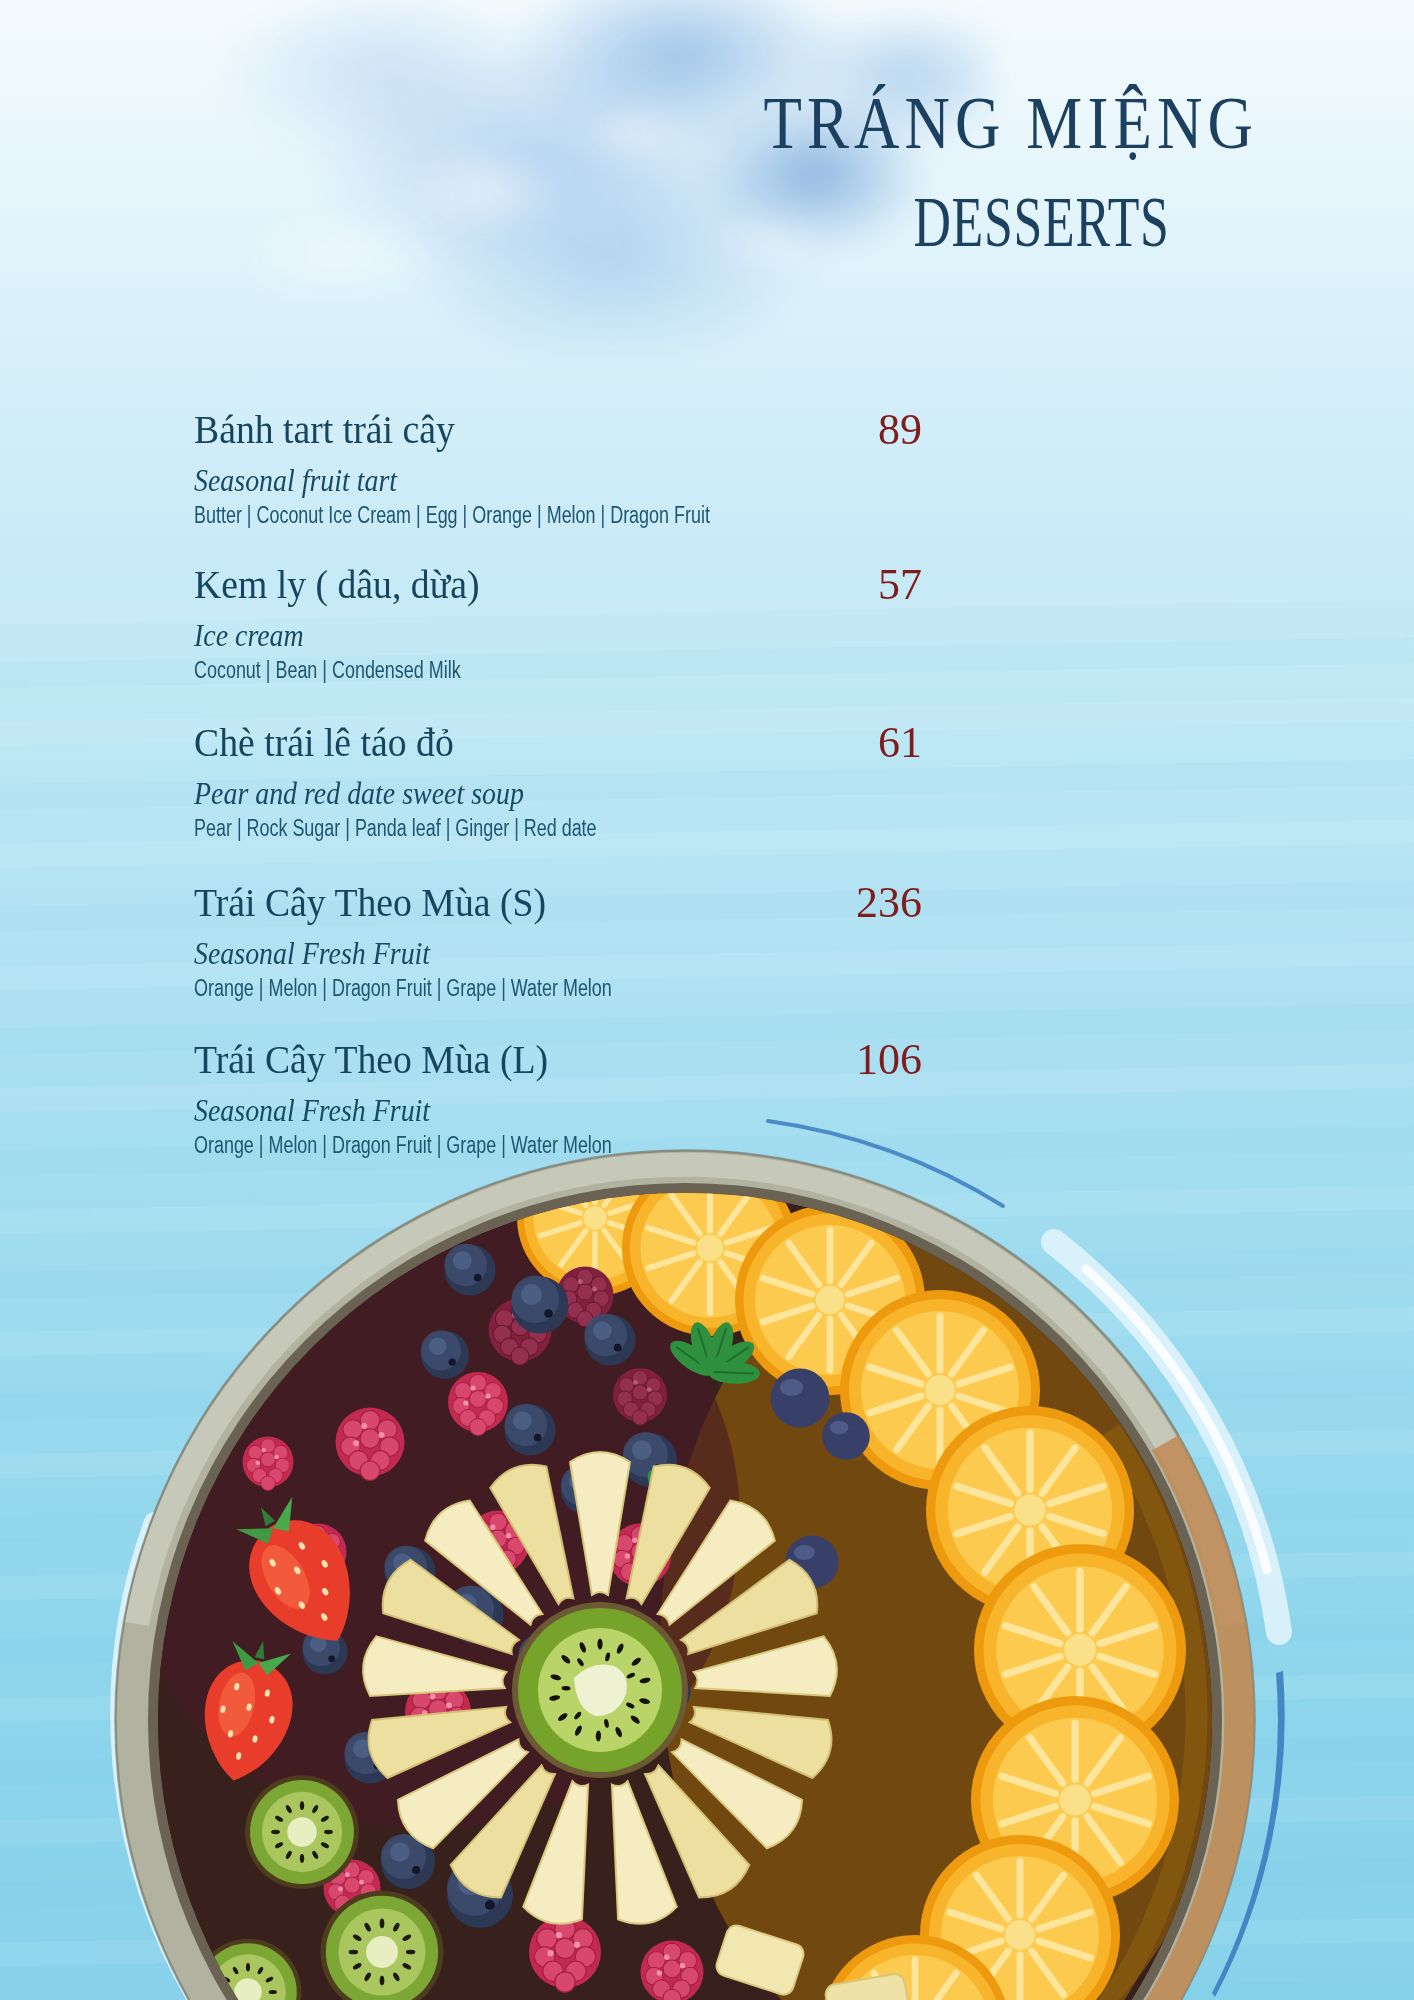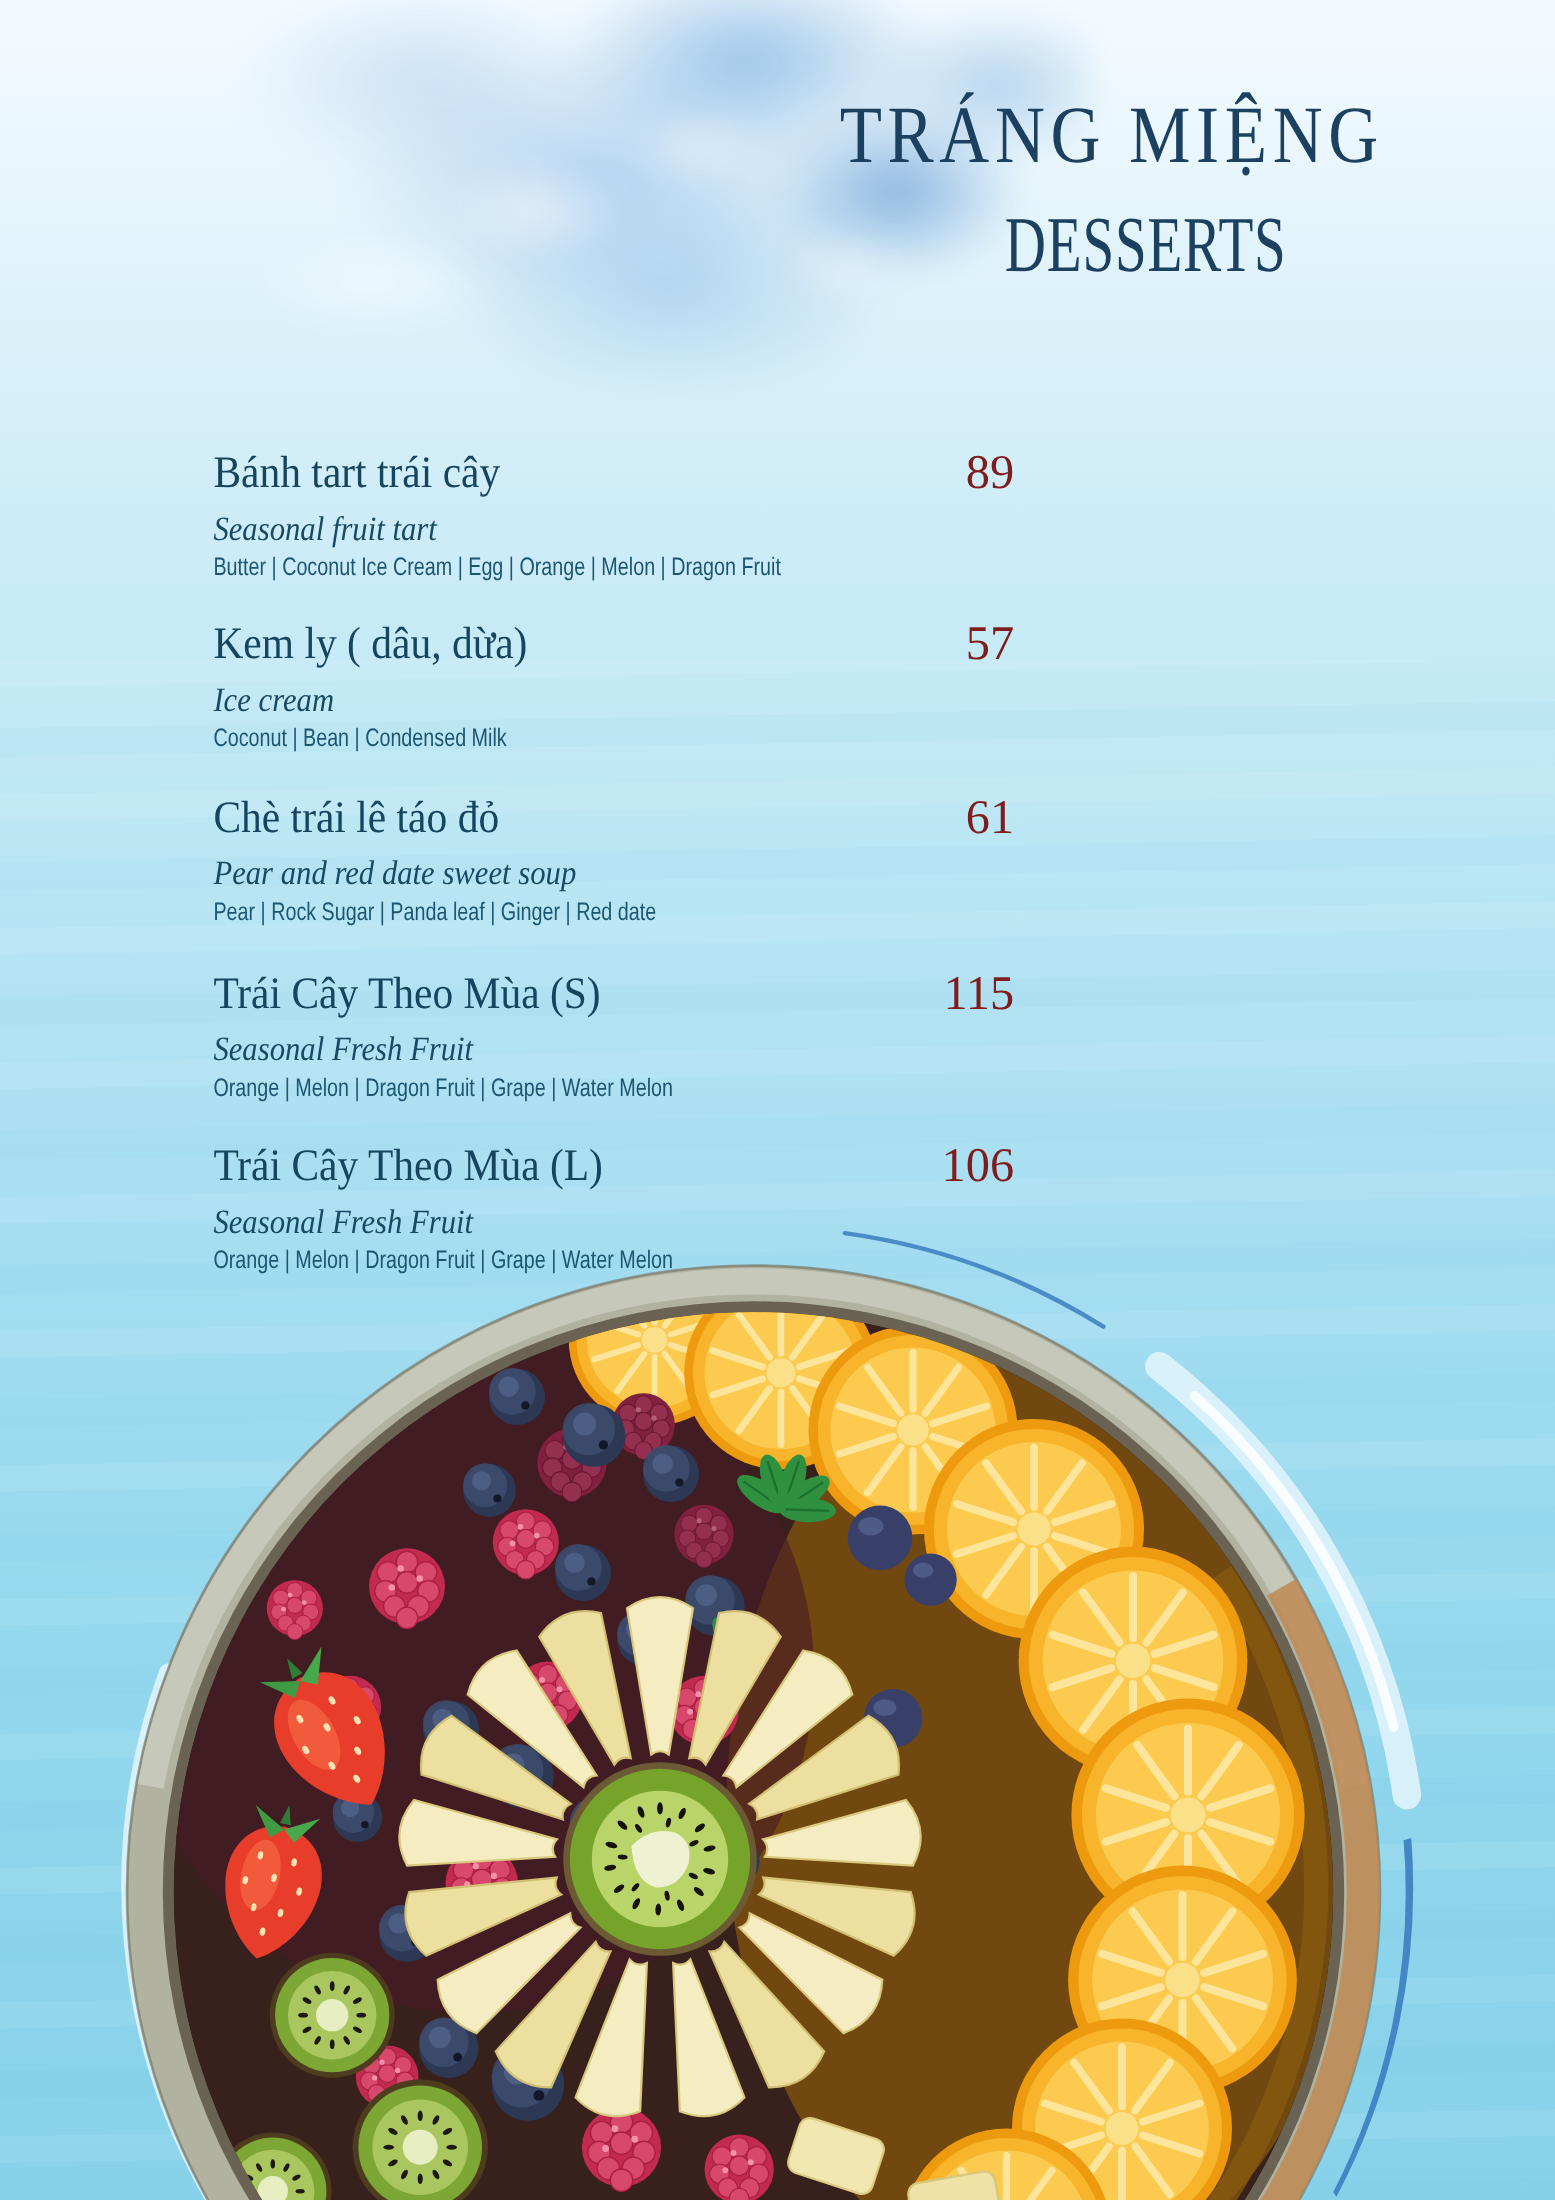--- a/index.html
+++ b/index.html
@@ -84,21 +84,21 @@
       <div class="item-ing">Pear | Rock Sugar | Panda leaf | Ginger | Red date</div>
     </div>
     <div class="item-price">61</div>
   </article>
   <article class="item item-4">
     <div class="stack">
       <h3 class="item-name" style="margin:0;font-weight:normal">Trái Cây Theo Mùa (S)</h3>
       <div class="item-sub">Seasonal Fresh Fruit</div>
       <div class="item-ing">Orange | Melon | Dragon Fruit | Grape | Water Melon</div>
     </div>
-    <div class="item-price">115</div>
+    <div class="item-price">236</div>
   </article>
   <article class="item item-5">
     <div class="stack">
       <h3 class="item-name" style="margin:0;font-weight:normal">Trái Cây Theo Mùa (L)</h3>
       <div class="item-sub">Seasonal Fresh Fruit</div>
       <div class="item-ing">Orange | Melon | Dragon Fruit | Grape | Water Melon</div>
     </div>
     <div class="item-price">106</div>
   </article>
 </main>

